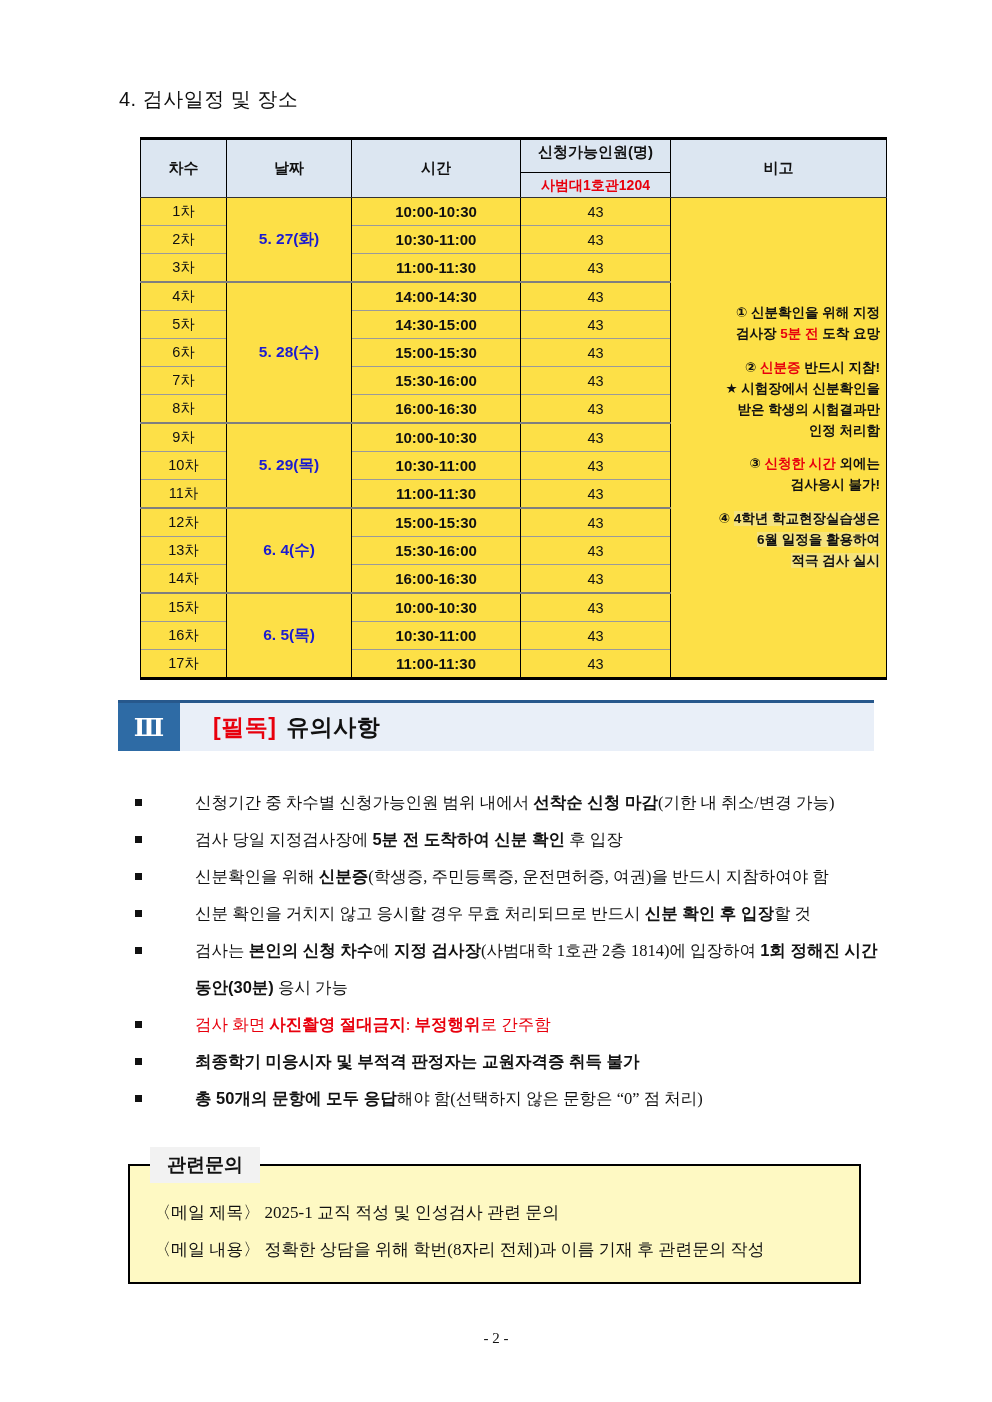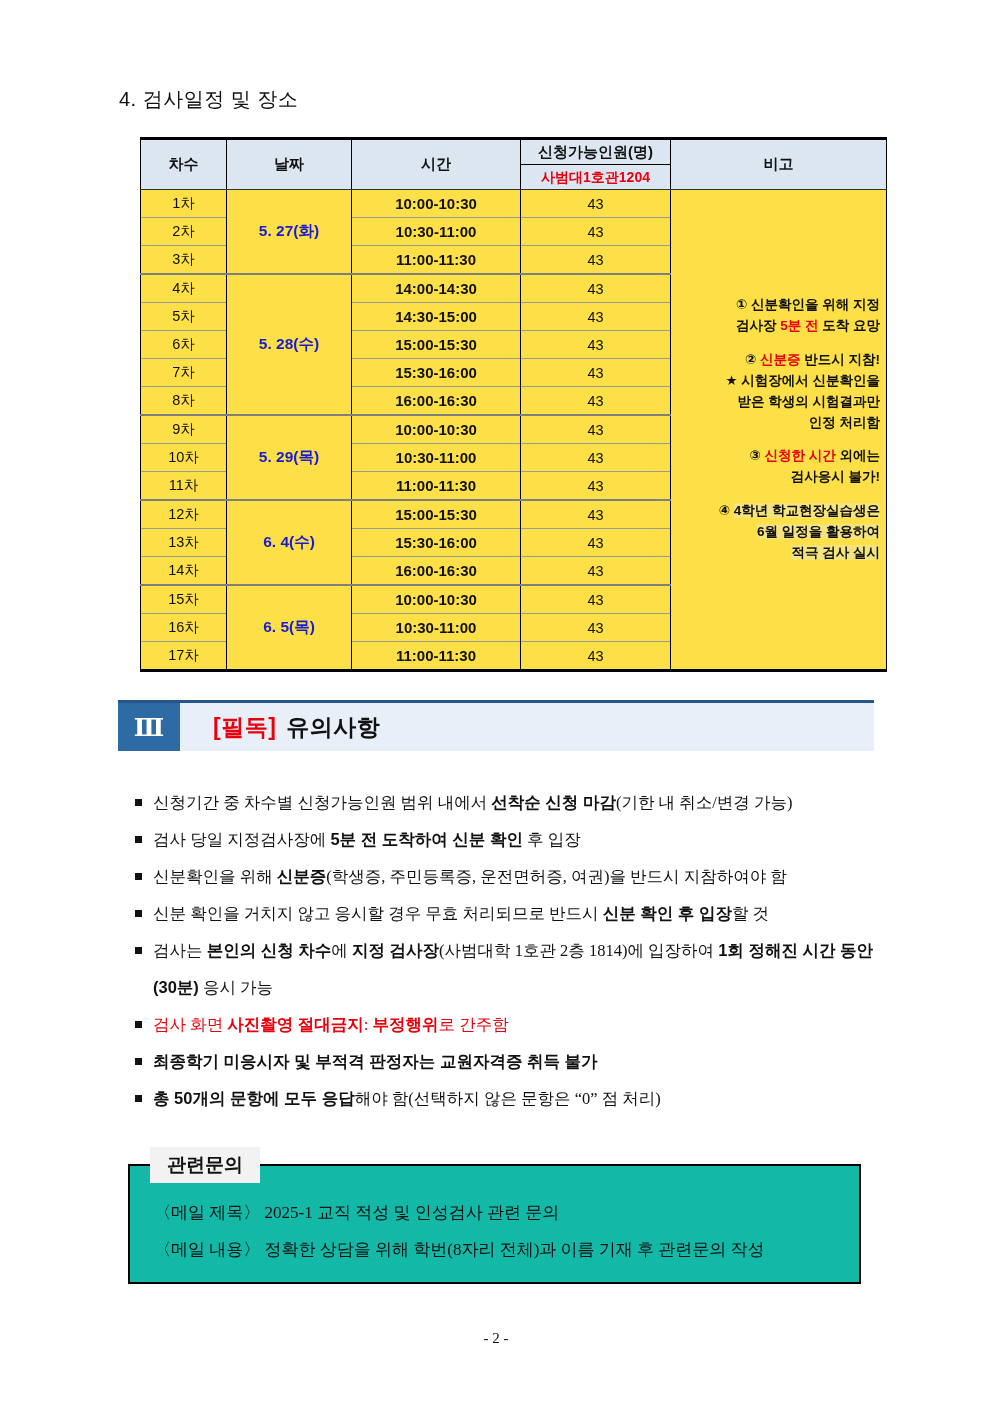--- a/index.html
+++ b/index.html
@@ -7,21 +7,21 @@
   .page{position:relative;width:992px;height:1402px;overflow:hidden;background:#fff;}
 
   .doc-title{position:absolute;left:119px;top:86px;margin:0;font-size:20px;font-weight:400;letter-spacing:0.5px;}
 
   
   .sched{position:absolute;left:140px;top:137px;width:746px;border-collapse:collapse;table-layout:fixed;
          border-top:3px solid #000;border-bottom:3px solid #000;border-left:1px solid #000;border-right:1px solid #000;}
   .sched th,.sched td{border-left:1px solid #000;border-right:1px solid #000;text-align:center;padding:0;overflow:hidden;}
   .sched thead th{background:var(--header_bg);font-size:15px;font-weight:700;height:49px;border-bottom:1px solid #333;}
   .cap-line{height:24px;line-height:24px;}
-  .cap-sub{border-top:1px solid #000;color:var(--red);font-size:14px;font-weight:700;}
+  .cap-sub{border-top:1px solid #000;color:var(--red);font-size:14px;font-weight:700;margin-top:8px;}
   .sched tbody td{height:27px;font-size:14.5px;border-top:1px solid #9a9a9a;background:#fde047;}
   .sched tr.group-start{border-top:2px solid #7f7f7f;}
   .sched td.time-cell{font-weight:700;font-size:15px;}
   .sched td.date-cell{color:var(--date_blue);font-weight:700;font-size:15.5px;}
   .sched td.note-cell{text-align:right;vertical-align:middle;padding:12px 6px 12px 9px;font-weight:600;font-size:13.5px;line-height:1.55;}
   .note{margin-bottom:13px;}
   .note:last-child{margin-bottom:0;}
   .note-line.ind{padding-left:20px;}
 
   .seg-red{color:var(--red);}
@@ -34,27 +34,27 @@
   
   .section-strip{position:absolute;left:118px;top:700px;width:756px;height:48px;background:var(--strip_bg);
                  border-top:3px solid #27588c;display:flex;align-items:center;box-sizing:content-box;}
   .numeral-box{width:62px;height:48px;background:var(--strip_box);color:#fff;display:flex;align-items:center;justify-content:center;
                font-family:"Liberation Serif","DejaVu Serif",serif;font-size:25px;font-weight:600;flex:none;}
   .section-title{margin-left:33px;font-size:23px;font-weight:700;letter-spacing:0.5px;}
   .section-title .tag{color:var(--red);margin-right:10px;}
 
   
   .bullets{position:absolute;left:133px;top:784px;width:748px;}
-  .bullet{display:flex;line-height:37px;font-size:16.5px;font-family:"Liberation Serif","DejaVu Serif",serif;}
+  .bullet{display:flex;line-height:37px;font-size:16.5px;font-family:"Liberation Serif","DejaVu Serif",serif;gap:42px;}
   .bullet-marker{width:7px;height:7px;background:#111;margin:15px 11px 0 2px;flex:none;}
   .bullet-text{flex:1;}
 
   
   .contact-box{position:absolute;left:128px;top:1164px;width:733px;border:2px solid #000;
-               padding:28px 20px 14px 24px;box-sizing:border-box;background:#14b8a6;}
+               padding:28px 20px 14px 24px;box-sizing:border-box;background:#fef9c3;}
   .contact-title{position:absolute;top:-19px;left:20px;background:#f2f2f2;padding:5px 17px;
                  font-size:19px;font-weight:700;font-family:"Liberation Sans",sans-serif;}
   .contact-line{font-family:"Liberation Serif","DejaVu Serif",serif;font-size:17px;line-height:37px;}
 
   .page-num{position:absolute;top:1330px;left:0;width:100%;text-align:center;
             font-family:"Liberation Serif","DejaVu Serif",serif;font-size:15px;}
 </style>
 </head>
 <body>
 

